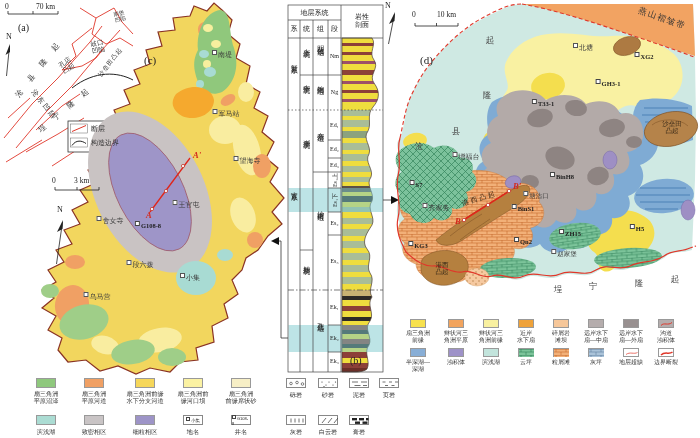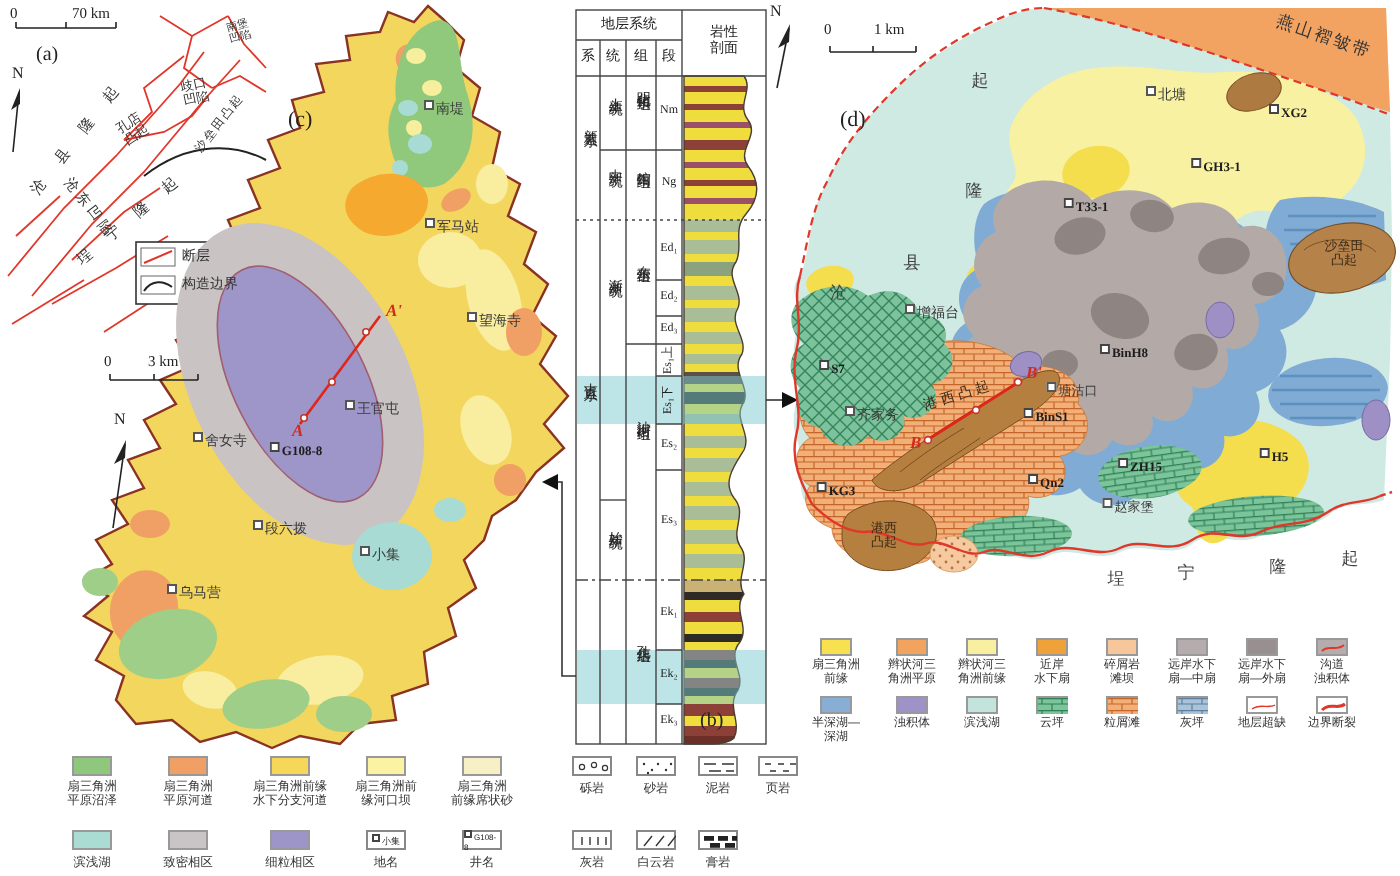--- a/index.html
+++ b/index.html
@@ -422,21 +422,21 @@
 <span class="lbl memr" style="left:334.5px;top:200px">Es₁下</span>
 <span class="lbl mem" style="left:334.5px;top:223px">Es₂</span>
 <span class="lbl mem" style="left:334.5px;top:261px">Es₃</span>
 <span class="lbl mem" style="left:334.5px;top:307px">Ek₁</span>
 <span class="lbl mem" style="left:334.5px;top:338px">Ek₂</span>
 <span class="lbl mem" style="left:334.5px;top:361px">Ek₃</span>
 <span class="lbl tag" style="left:350px;top:355px;font-size:10px">(b)</span>
 
 <span class="lbl nlab" style="left:385px;top:2px">N</span>
 <span class="lbl num" style="left:412px;top:11px">0</span>
-<span class="lbl num" style="left:437px;top:11px">1 km</span>
+<span class="lbl num" style="left:437px;top:11px">10 km</span>
 <span class="lbl tag" style="left:420px;top:54px">(d)</span>
 <span class="lbl rot" style="left:640px;top:6px;font-size:8.5px;letter-spacing:1.5px;color:#333;transform:rotate(19deg)">燕山褶皱带</span>
 <span class="lbl edgechar cx" style="left:419px;top:142px">沧</span>
 <span class="lbl edgechar cx" style="left:456px;top:127px">县</span>
 <span class="lbl edgechar cx" style="left:487px;top:91px">隆</span>
 <span class="lbl edgechar cx" style="left:490px;top:36px">起</span>
 <span class="lbl edgechar cx" style="left:558px;top:285px">埕</span>
 <span class="lbl edgechar cx" style="left:593px;top:282px">宁</span>
 <span class="lbl edgechar cx" style="left:639px;top:279px">隆</span>
 <span class="lbl edgechar cx" style="left:675px;top:275px">起</span>

